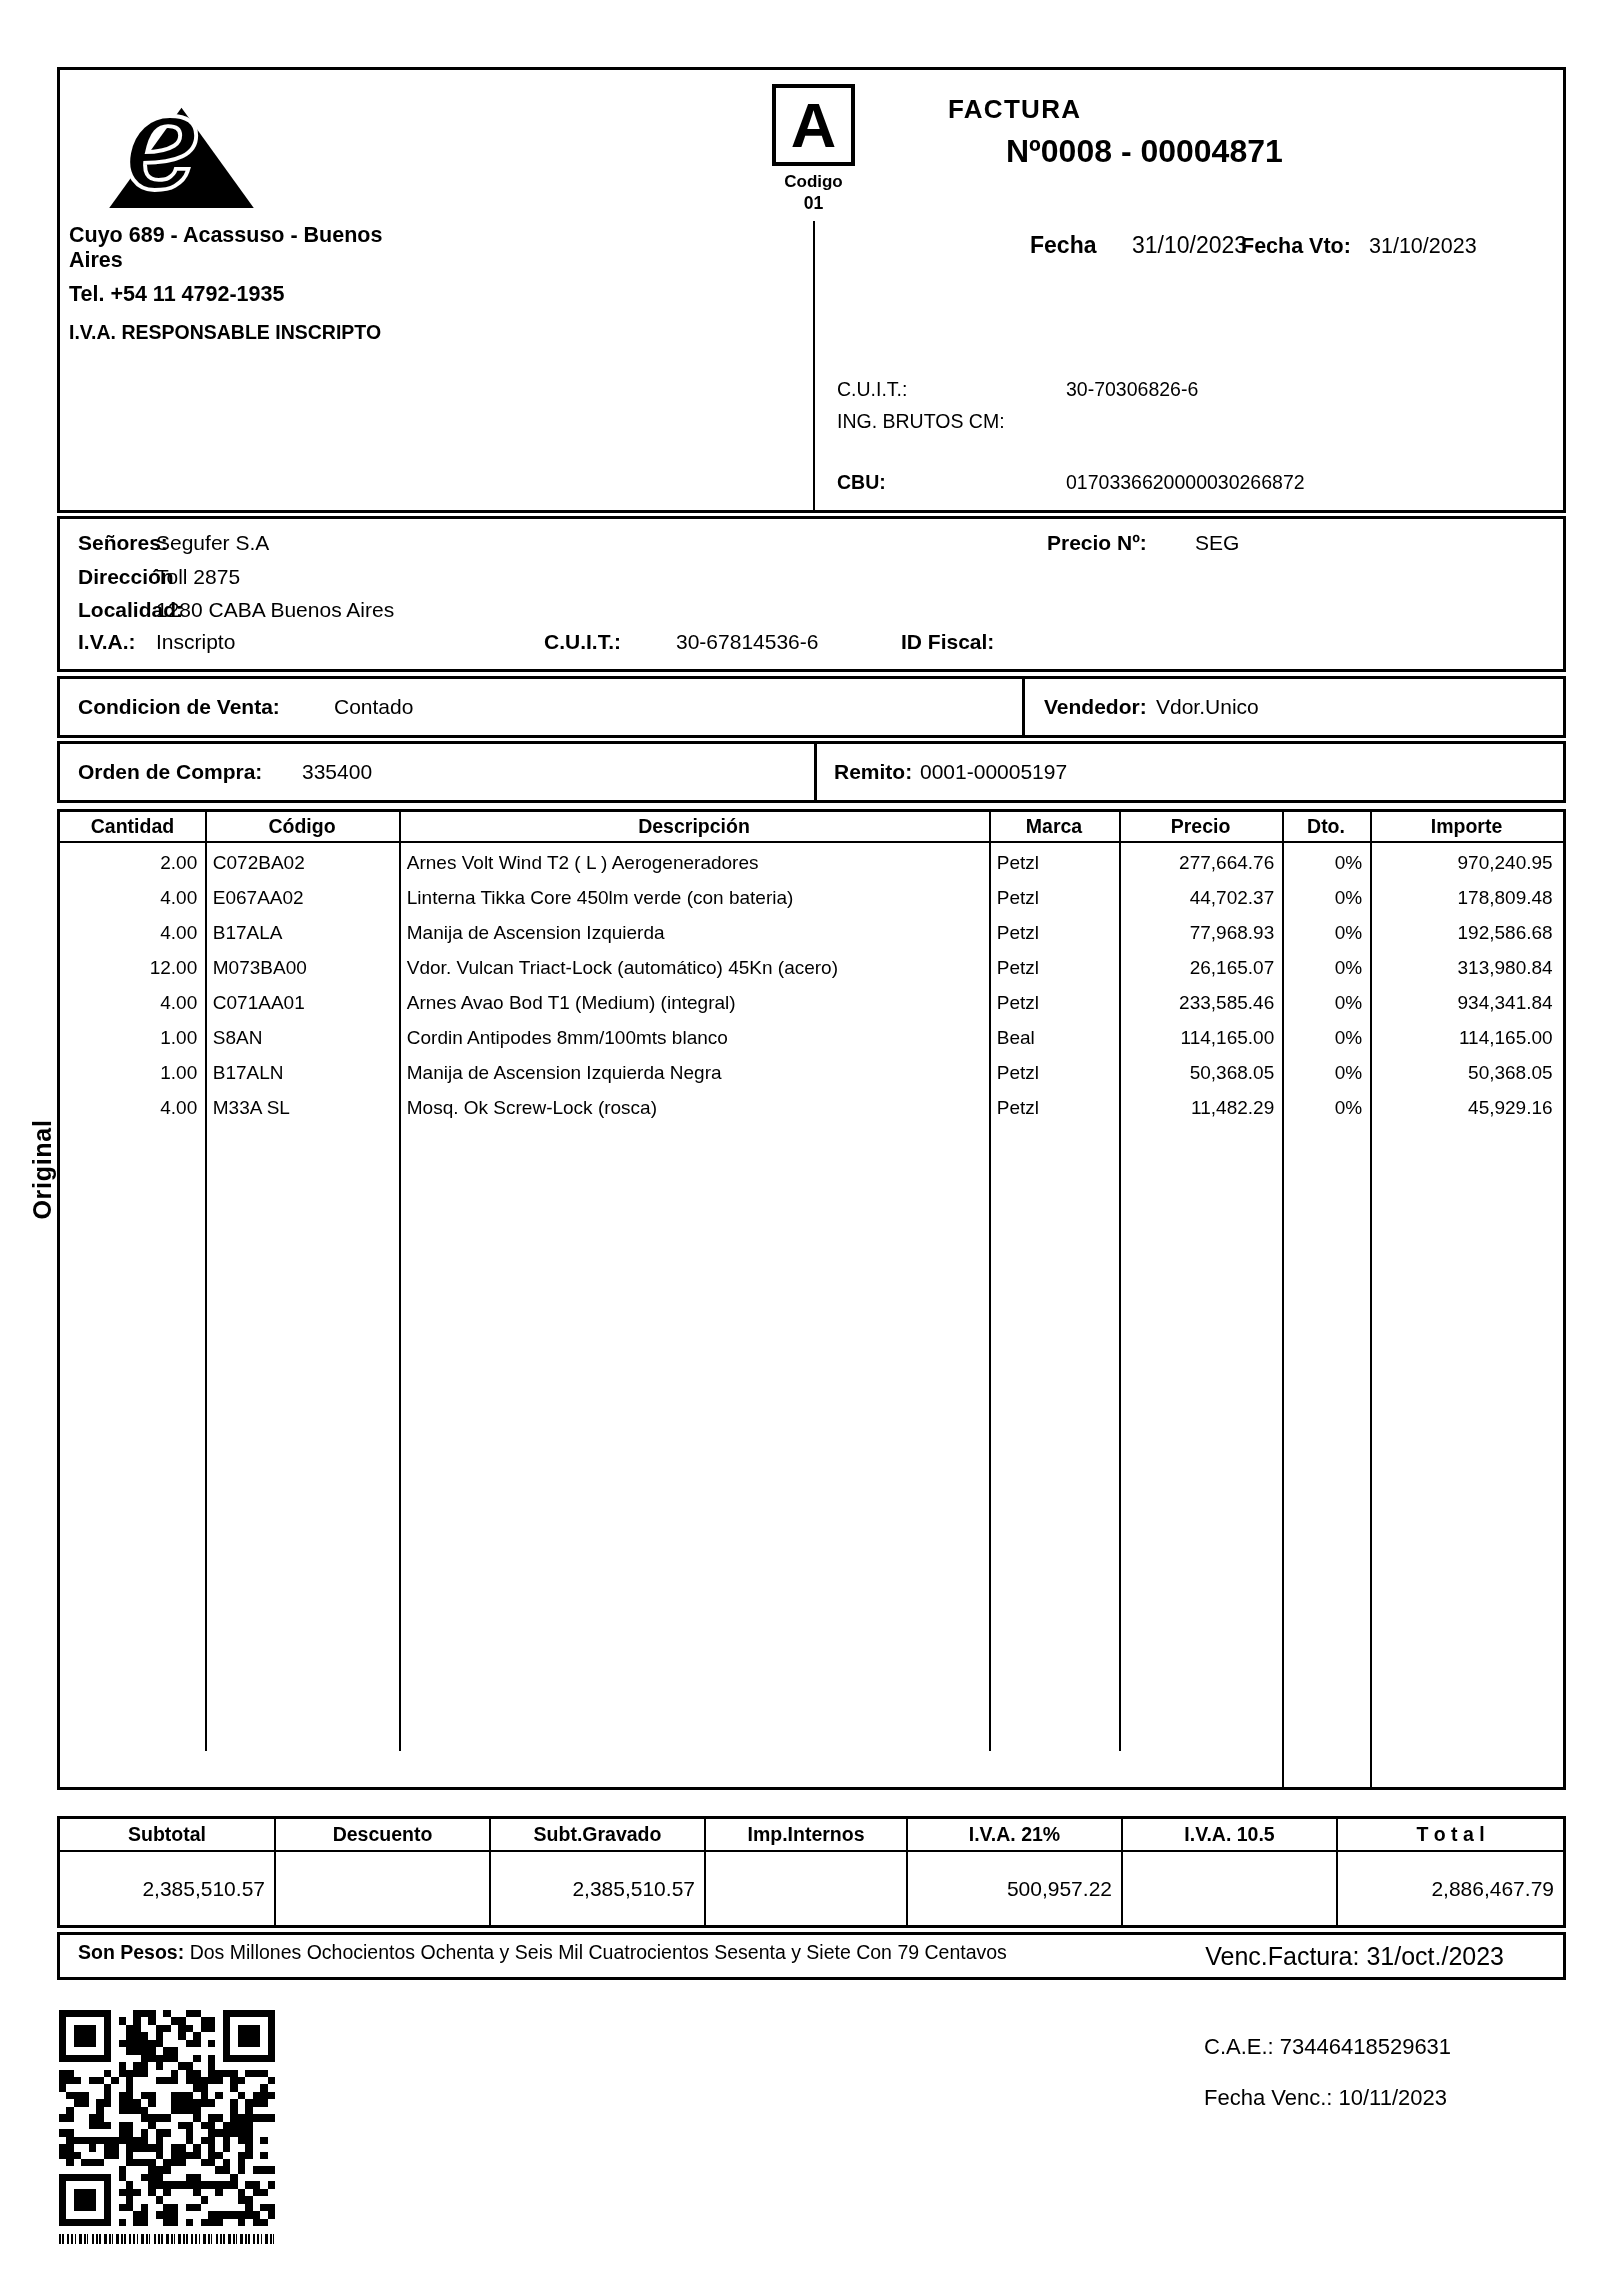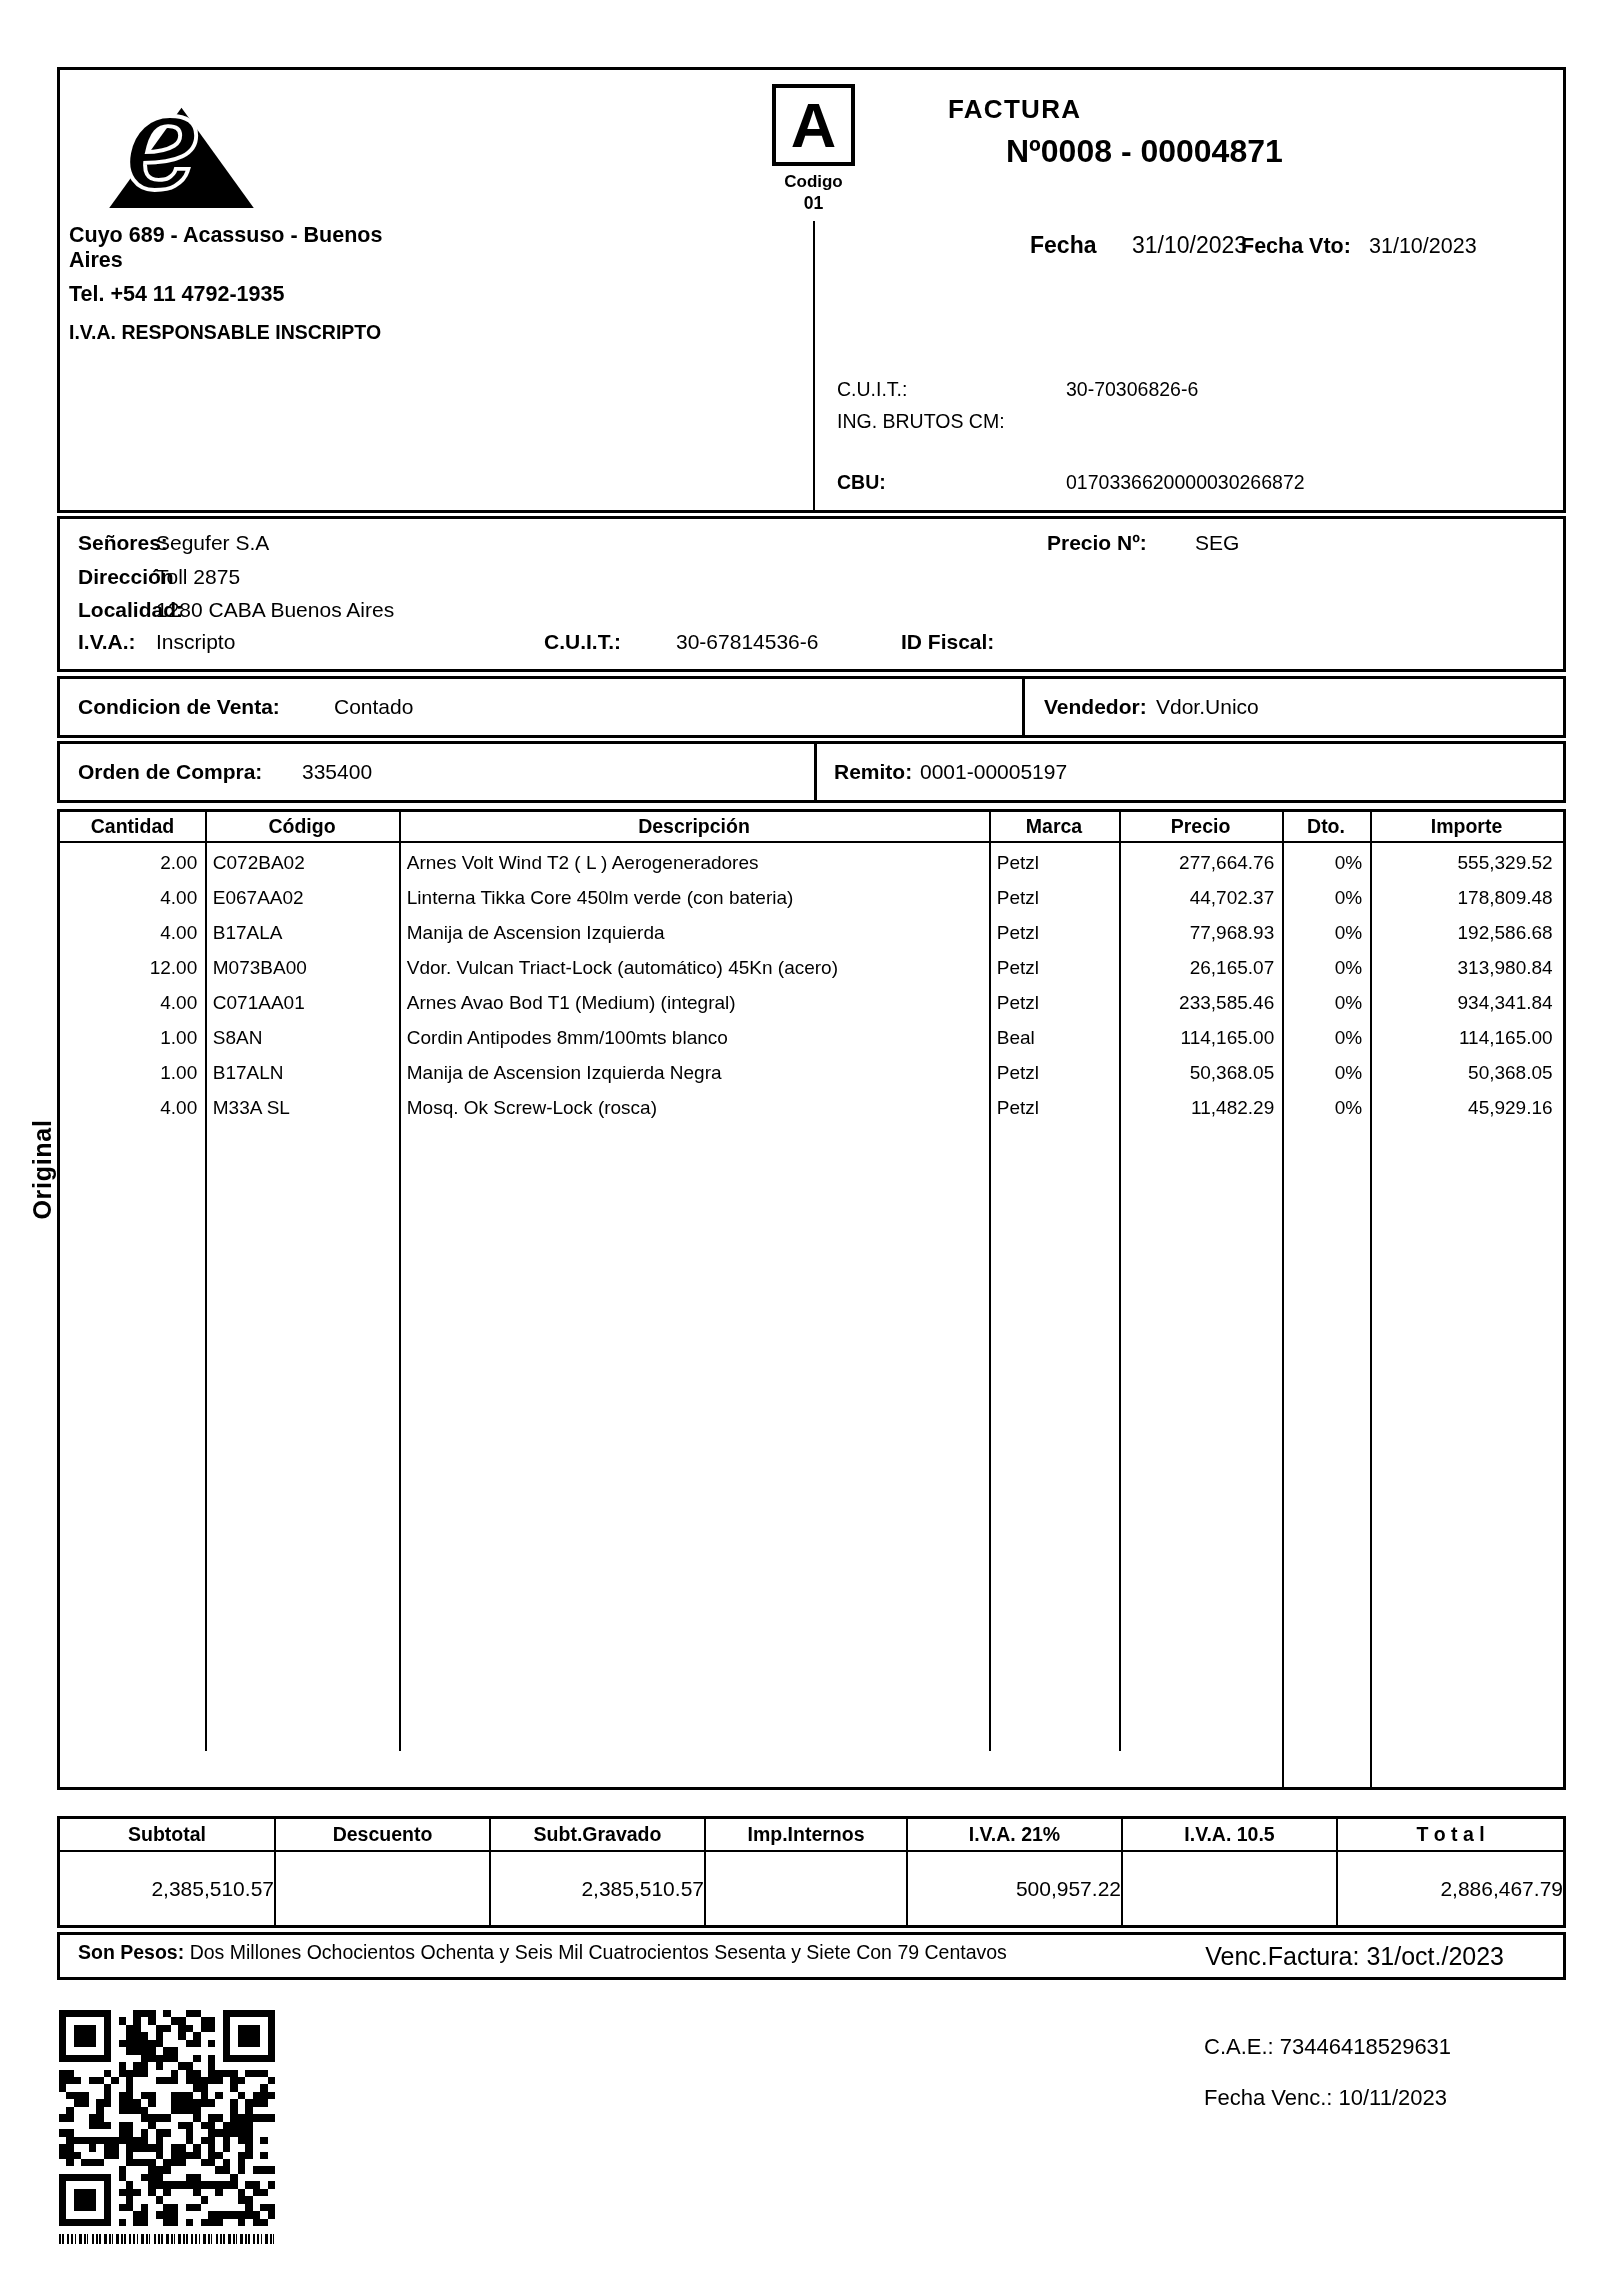--- a/index.html
+++ b/index.html
@@ -53,21 +53,21 @@
   .items-note { border-top:2px solid #000; height:34px; display:flex; align-items:center; justify-content:center; font-size:20px; }
   .vl { position:absolute; top:0; width:2px; background:#000; }
   .vl.short { bottom:36px; }
   .vl.long { bottom:0; }
 
   
   .totals { margin-top:26px; display:grid; grid-template-columns:216px 215px 215px 202px 215px 215px 1fr; }
   .totals > div { border-right:2px solid #000; }
   .totals > div.last { border-right:none; }
   .tl { height:33px; border-bottom:2px solid #000; display:flex; align-items:center; justify-content:center; font-weight:bold; font-size:19.5px; }
-  .tv { height:73px; display:flex; align-items:center; justify-content:flex-end; font-size:21px;margin-left:48px; }
+  .tv { height:73px; display:flex; align-items:center; justify-content:flex-end; padding-right:9px; font-size:21px;margin-left:48px; }
 
   
   .sonpesos { height:48px; margin-top:3.9px; overflow:hidden; display:flex; }
   .sp-text { width:964px; padding:5.2px 0 0 18px; font-size:19.5px; line-height:24px; }
   .sp-venc { margin-left:auto; padding-right:59px; align-self:center; font-size:25px; white-space:nowrap; }
 
   
   .qr { position:absolute; left:59px; top:2010px; width:216px; height:216px; display:grid; grid-template-columns:repeat(29,1fr); grid-template-rows:repeat(29,1fr); }
   .qr .m { background:#000; }
   .finder { position:absolute; width:52px; height:52px; border:7.2px solid #000; background:#fff; }
@@ -170,21 +170,21 @@
       <div>Importe</div>
     </div>
     <div class="items-body" id="items-body">
         <div class="grid7 trow">
           <div class="tcell c0">2.00</div>
           <div class="tcell c1">C072BA02</div>
           <div class="tcell c2">Arnes Volt Wind T2 ( L ) Aerogeneradores</div>
           <div class="tcell c3">Petzl</div>
           <div class="tcell c4">277,664.76</div>
           <div class="tcell c5">0%</div>
-          <div class="tcell c6">555,329.52</div>
+          <div class="tcell c6">970,240.95</div>
         </div>
         <div class="grid7 trow">
           <div class="tcell c0">4.00</div>
           <div class="tcell c1">E067AA02</div>
           <div class="tcell c2">Linterna Tikka Core 450lm verde (con bateria)</div>
           <div class="tcell c3">Petzl</div>
           <div class="tcell c4">44,702.37</div>
           <div class="tcell c5">0%</div>
           <div class="tcell c6">178,809.48</div>
         </div>

